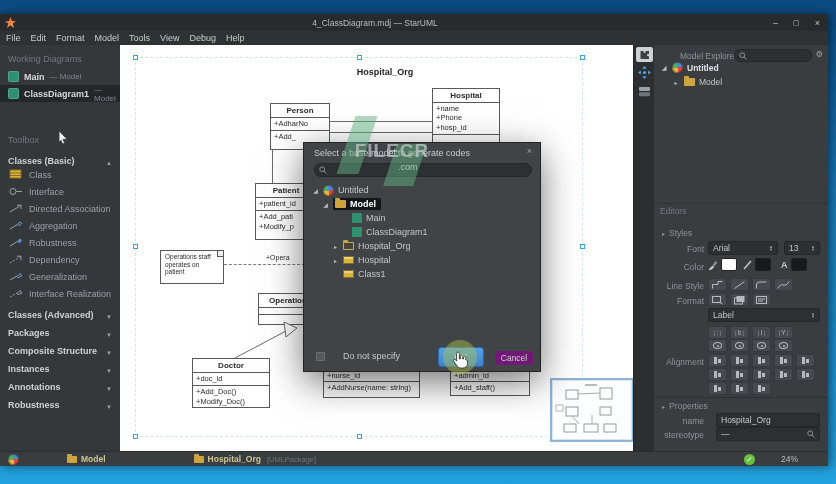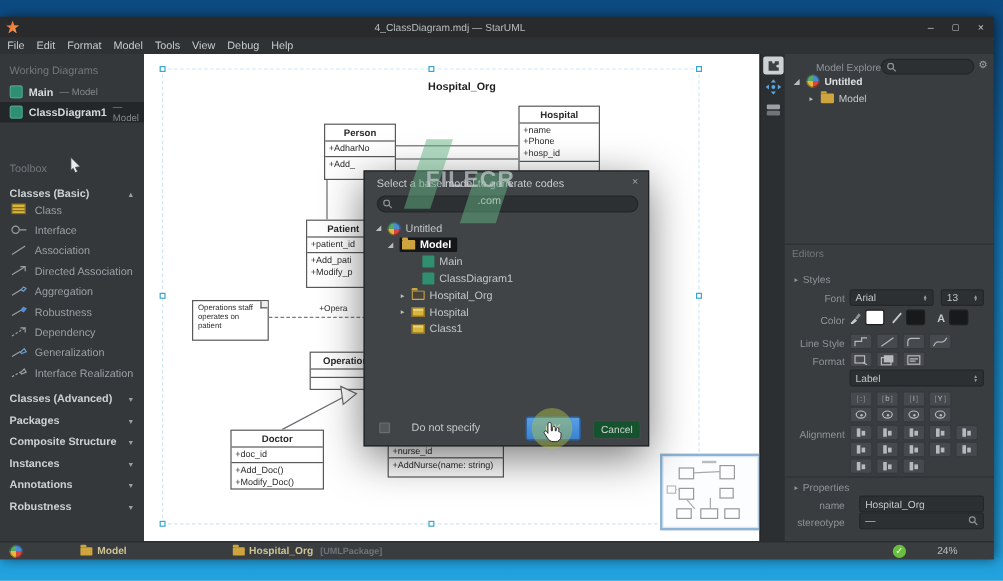--- a/index.html
+++ b/index.html
@@ -63,21 +63,21 @@
 background:conic-gradient(#4b8bd4 0 25%,#d8483f 25% 50%,#e9b63c 50% 75%,#58a86a 75% 100%);box-shadow:inset 0 0 0 1px rgba(0,0,0,.35)}
 .folder{width:11px;height:8px;background:#cda43e;border-radius:1px;position:relative;flex:none}
 .folder::before{content:"";position:absolute;top:-2px;left:0;width:5px;height:2px;background:#cda43e;border-radius:1px 1px 0 0}
 .folder.outline{background:#4a4438;box-shadow:inset 0 0 0 1px #c9a94e}
 .dsq{width:10px;height:10px;background:#2f8f6f;border-radius:1px;flex:none}
 .cli{width:11px;height:8px;background:#d8b63a;border:1px solid #8a6d1f;box-shadow:inset 0 2px 0 rgba(255,255,255,.4);flex:none}
 .chk{width:9px;height:9px;background:#54585b;border:1px solid #6a6e71;border-radius:1px;flex:none}
 #dlgchk{position:absolute;left:12px;top:208px;display:flex;align-items:center;gap:18px;color:#c6c9cb}
 .okb{position:absolute;left:134px;top:204px;width:46px;height:20px;background:linear-gradient(#57a0e8,#3c82cf);
 border:1px solid #2c66a8;border-radius:3px;color:#fff;display:flex;align-items:center;justify-content:center;font-size:9px}
-.ccb{position:absolute;left:190px;top:207px;width:40px;height:16px;background:#14532d;border:1px solid #45484a;
+.ccb{position:absolute;left:190px;top:207px;width:40px;height:16px;background:#701a75;border:1px solid #45484a;
 border-radius:3px;color:#cfd2d4;display:flex;align-items:center;justify-content:center;font-size:8.5px}
 
 #wm{position:absolute;left:330px;top:100px;width:124px;height:86px;z-index:60;pointer-events:none}
 .wmb{position:absolute;background:rgba(98,176,130,.5);transform:skewX(-18deg)}
 #wmtext{position:absolute;left:0;top:26px;width:124px;text-align:center;font-weight:bold;font-size:19px;letter-spacing:1px;
 color:rgba(238,242,246,.58);text-shadow:0 0 1px rgba(0,0,0,.25)}
 #wmcom{position:absolute;left:68px;top:48px;font-size:9px;color:rgba(228,236,230,.65)}
 #clickfx{position:absolute;left:443px;top:326px;width:34px;height:34px;border-radius:50%;background:rgba(175,195,70,.45);z-index:69}
 #cursor{position:absolute;left:452px;top:336px;z-index:70}
 
@@ -98,21 +98,21 @@
 .ag::after{content:"";width:3px;height:4px;background:#b6babd}
 .eye::before{content:"";width:7px;height:5px;border:1px solid #b6babd;border-radius:50%}
 .eye::after{content:"";position:absolute;width:2px;height:2px;background:#b6babd;border-radius:50%}
 .sw{width:16px;height:13px;border:1px solid #1e2022;border-radius:2px;margin:0 6px 0 3px;flex:none}
 .sep{position:absolute;left:0;right:0;height:1px;background:#2e3134}
 .etree .ar{font-size:6px;color:#b8bcbe;width:8px;text-align:center}
 
 #statusbar{position:absolute;left:0;right:0;bottom:0;height:15px;background:#3a3d40;border-top:1px solid #2a2c2e;
 display:flex;align-items:center;padding:0 8px;font-size:8.5px}
 .sbgrp{display:flex;align-items:center;gap:4px;color:#cfc493;font-weight:bold}
-.sbdim{color:#6f7478;font-weight:bold;font-size:7.5px;margin-left:2px}
+.sbdim{color:#6f7478;font-weight:normal;font-size:7.5px;margin-left:2px}
 .ck{width:11px;height:11px;border-radius:50%;background:#69bf3e;color:#fff;font-size:8px;display:flex;align-items:center;justify-content:center}
 svg{display:block}
 </style>
 </head>
 <body>
 
 <div id="win">
 
   <div id="titlebar">
     <span class="star"></span>
@@ -169,26 +169,20 @@
       </div>
       <div class="titem">
         <svg width="16" height="11">
             <circle cx="5" cy="5.5" r="3" fill="none" stroke="#9aa0a5"></circle>
             <line x1="8.2" y1="5.5" x2="14" y2="5.5" stroke="#9aa0a5"></line>
           </svg>
         <span>Interface</span>
       </div>
       <div class="titem">
         <svg width="16" height="11">
-            <line x1="2" y1="9" x2="13" y2="2" stroke="#9aa0a5"></line>
-          </svg>
-        <span>Association</span>
-      </div>
-      <div class="titem">
-        <svg width="16" height="11">
             <line x1="2" y1="9" x2="12.5" y2="2.5" stroke="#9aa0a5"></line>
             <path d="M9 2.2 L13 2.2 L13 6" fill="none" stroke="#9aa0a5"></path>
           </svg>
         <span>Directed Association</span>
       </div>
       <div class="titem">
         <svg width="16" height="11">
             <line x1="2" y1="9" x2="9.5" y2="4.5" stroke="#9aa0a5"></line>
             <path d="M9.5 4.5l2-2.4 2.2 1.2-2 2.4z" fill="none" stroke="#6f9fd0"></path>
           </svg>
@@ -326,20 +320,26 @@
         </div>
       </div>
 
       <div class="ub" style="left:203px;top:323px;width:97px;height:30px">
         <div class="l" style="padding-top:2px">+nurse_id</div>
         <div class="c">
             <div class="l">+AddNurse(name: string)</div>
           </div>
       </div>
 
+      <div class="ub" style="left:330px;top:323px;width:80px;height:28px">
+        <div class="l" style="padding-top:2px">+admin_id</div>
+        <div class="c">
+            <div class="l">+Add_staff()</div>
+          </div>
+      </div>
 
       <div class="mmap" style="left:430px;top:333px;width:84px;height:64px">
         <svg width="80" height="60">
           <rect x="33" y="4" width="12" height="2" fill="#bbb"></rect>
           <rect x="14" y="10" width="12" height="9" fill="none" stroke="#999"></rect>
           <rect x="48" y="8" width="12" height="11" fill="none" stroke="#999"></rect>
           <line x1="26" y1="14" x2="48" y2="13" stroke="#aaa"></line>
           <rect x="14" y="27" width="12" height="9" fill="none" stroke="#999"></rect>
           <rect x="48" y="27" width="11" height="8" fill="none" stroke="#999"></rect>
           <rect x="4" y="25" width="7" height="6" fill="none" stroke="#bbb"></rect>

